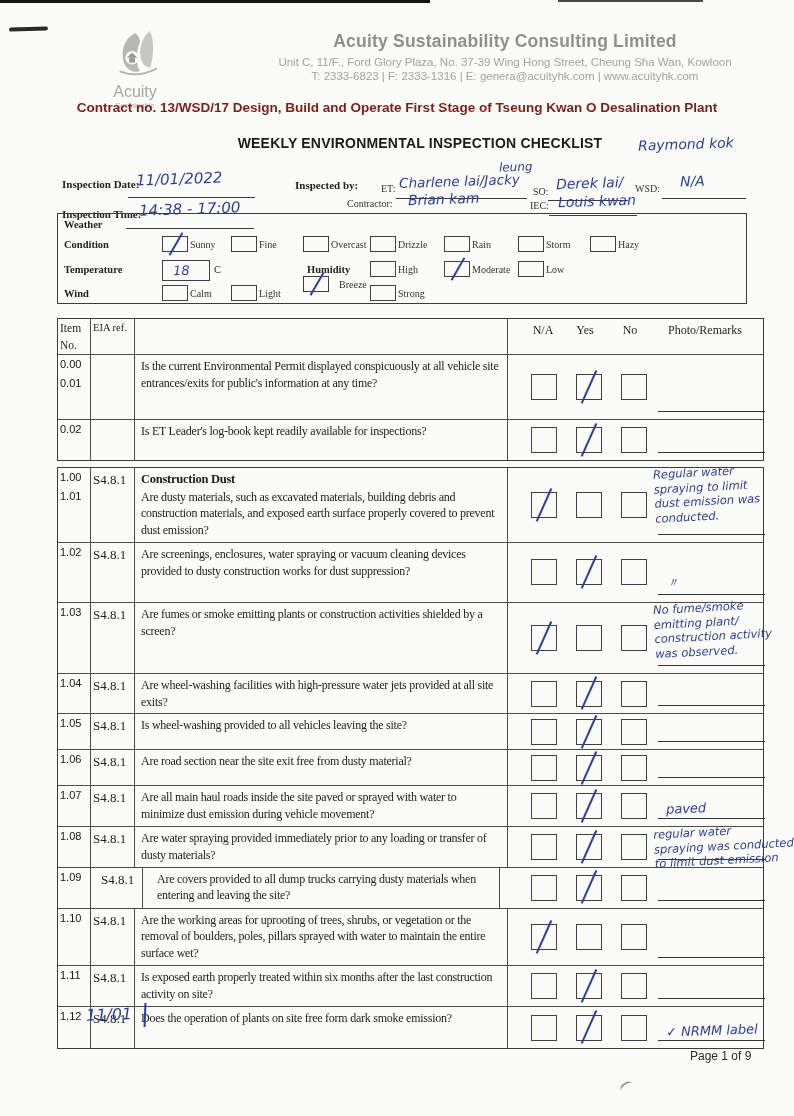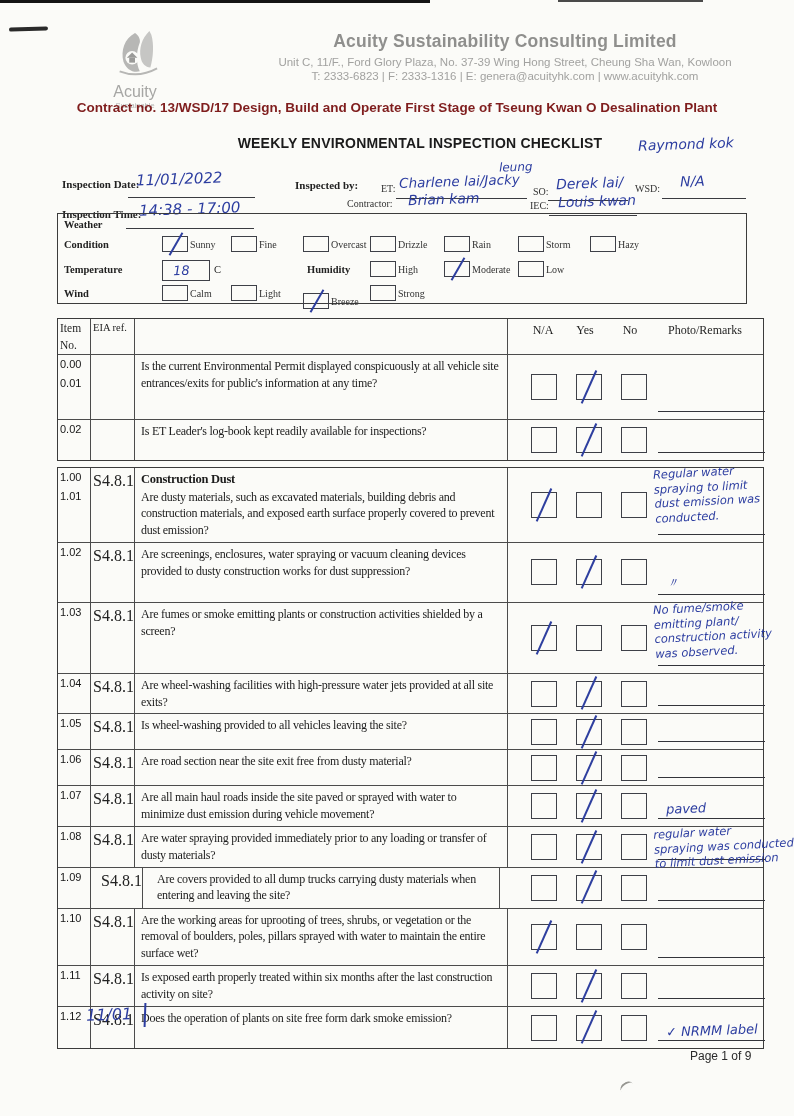--- a/index.html
+++ b/index.html
@@ -46,21 +46,21 @@
 
   
   #checklist{position:absolute;left:57px;top:318px;width:707px;}
   .ctable{border:1.6px solid #3b3b3b;background:transparent;}
   .tgap{height:6px;}
   .trow{display:flex;align-items:stretch;}
   .trow + .trow{border-top:1.2px solid #4c4c4c;}
   .c-item{width:33px;border-right:1.2px solid #4c4c4c;padding:3px 2px;box-sizing:border-box;
           font-family:"Liberation Sans",sans-serif;font-size:11px;color:#161616;}
   .item-top{margin-bottom:7px;}
-  .c-eia{width:44px;border-right:1.2px solid #4c4c4c;padding:4px 2px;box-sizing:border-box;font-size:16px;color:#222;}
+  .c-eia{width:44px;border-right:1.2px solid #4c4c4c;padding:4px 2px;box-sizing:border-box;font-size:13px;color:#222;}
   .c-q{flex:1;border-right:1.2px solid #4c4c4c;padding:3px 8px 3px 6px;box-sizing:border-box;
        font-size:12px;line-height:1.4;letter-spacing:-0.25px;color:#1c1c1c;}
   .sec{font-weight:bold;font-size:12.5px;}
   .c-ans{width:255px;position:relative;box-sizing:border-box;}
   .cbox{position:absolute;top:50%;transform:translateY(-50%);width:24px;height:24px;border:1.7px solid #3e4048;}
   .cbox.checked::after{content:"";position:absolute;left:46%;top:-26%;width:2.2px;height:150%;background:#2e3f9f;transform:rotate(24deg);}
   .rem-line{position:absolute;left:150px;bottom:7px;width:107px;border-bottom:1.4px solid #33343a;}
   .rem-single{position:absolute;left:158px;bottom:10px;font-size:13px;}
   .rem-multi{position:absolute;left:146px;top:-3px;font-size:11.5px;line-height:14.5px;transform:rotate(-3deg);z-index:3;}
   
@@ -189,21 +189,21 @@
         <span class="wname">Low</span>
       </span>
       <span class="wopt" style="left: 104px; top: 71px;">
         <span class="wcheck"></span>
         <span class="wname">Calm</span>
       </span>
       <span class="wopt" style="left: 173px; top: 71px;">
         <span class="wcheck"></span>
         <span class="wname">Light</span>
       </span>
-      <span class="wopt" style="left: 245px; top: 79px;">
+      <span class="wopt" style="left: 245px; top: 62px; gap: 8px;">
         <span class="wcheck checked"></span>
         <span class="wname">Breeze</span>
       </span>
       <span class="wopt" style="left: 312px; top: 71px;">
         <span class="wcheck"></span>
         <span class="wname">Strong</span>
       </span>
     </div>
 
   <div id="checklist">

